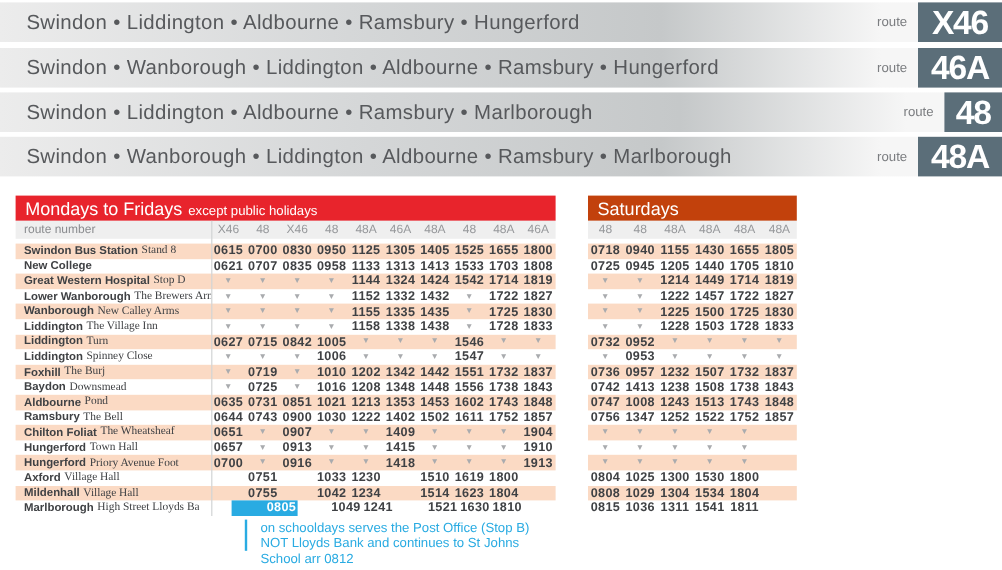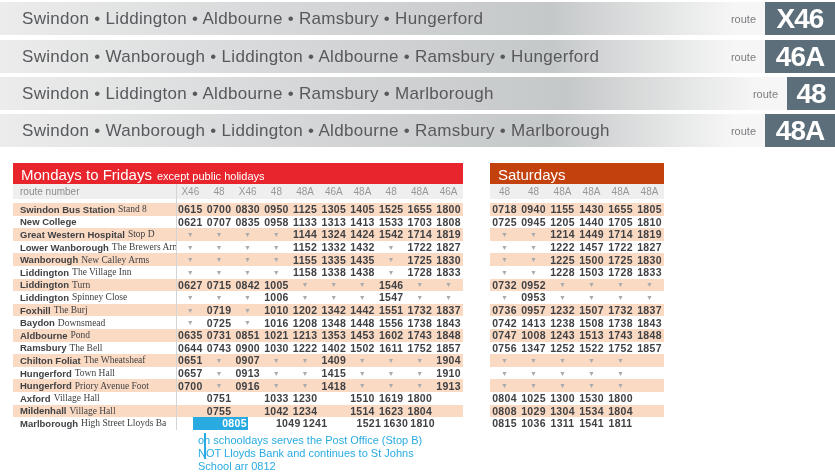--- a/index.html
+++ b/index.html
@@ -49,21 +49,21 @@
     width:28.7px;display:flex;align-items:center;justify-content:center;
     font-size:10.5px;font-weight:bold;color:#3f4144;letter-spacing:.3px;
   }
   .sat .t-cell{width:29px;}
   .t-cell.hl{background:#29abe2;color:#ffffff;padding-left:28px;}
   .arrow{color:#a9abae;font-size:7px;line-height:1;}
   .mf-divider{position:absolute;left:163px;top:21px;height:246px;width:1px;background:#d2d4d5;}
 
   
   .note-line-connector{position:absolute;left:204px;top:433px;width:2px;height:26px;background:#29abe2;}
-  .note{position:absolute;left:198px;top:434px;}
+  .note{position:absolute;left:217px;top:434px;}
   .note-text{font-size:11px;line-height:13px;color:#29abe2;white-space:nowrap;}
 </style>
 </head>
 <body>
 
 <div class="banner b1">
   <div class="banner-bar">
     <span class="banner-places">Swindon • Liddington • Aldbourne • Ramsbury • Hungerford</span>
     <span class="banner-route-label">route</span>
   </div>

